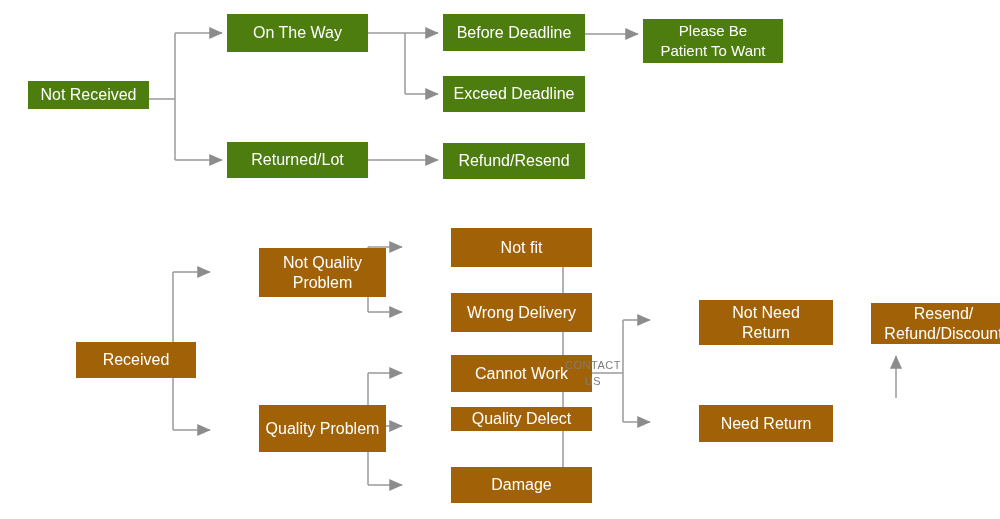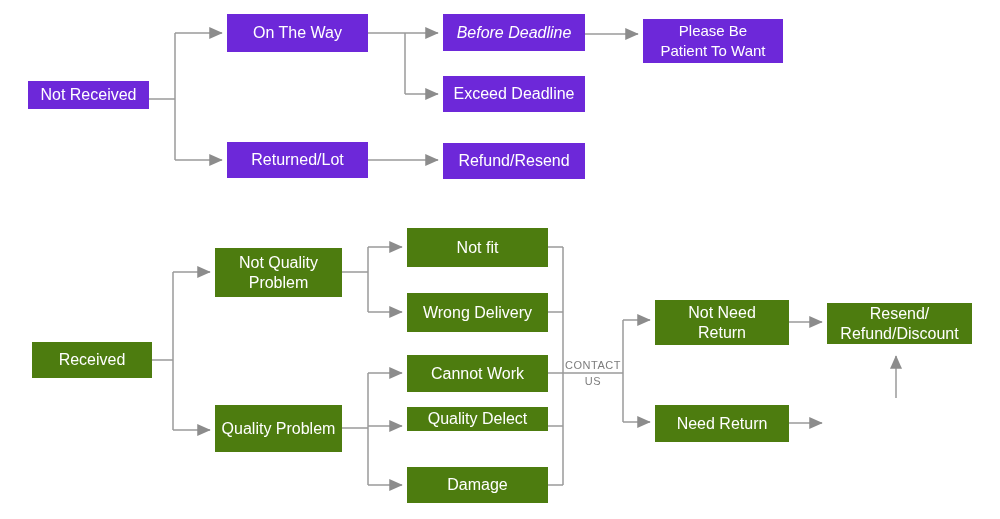--- a/index.html
+++ b/index.html
@@ -6,22 +6,22 @@
   .stage{
     position:relative;width:1000px;height:519px;background:#ffffff;
     font-family:"Liberation Sans",sans-serif;overflow:hidden;
   }
   .lines{position:absolute;left:0;top:0;width:1000px;height:519px;}
   .box{
     position:absolute;display:flex;align-items:center;justify-content:center;
     text-align:center;color:#ffffff;font-size:16px;line-height:20px;
     white-space:pre-line;box-sizing:border-box;
   }
-  .orange{background:#6d28d9;}
-  .green{background:#4d7c0f;}
+  .orange{background:#4d7c0f;}
+  .green{background:#a16207;margin-left:44px;}
   .contact{
     position:absolute;color:#7d7d7d;font-size:11px;line-height:16px;
     text-align:center;white-space:pre-line;letter-spacing:.5px;
   }
   .note{
     position:absolute;color:#3f3f3f;font-size:13px;text-align:center;
   }
 </style>
 </head>
 <body>
@@ -74,21 +74,21 @@
       <path d="M623,422 H650" marker-end="url(#ah)"></path>
       <path d="M789,322 H822" marker-end="url(#ah)"></path>
       <path d="M789,423 H822" marker-end="url(#ah)"></path>
       <path d="M896,398 V356" marker-end="url(#ah)"></path>
     </g>
   </svg>
 
   <div class="box orange" style="left:28px;top:81px;width:121px;height:28px;">Not Received</div>
   <div class="box orange" style="left:227px;top:14px;width:141px;height:38px;">On The Way</div>
   <div class="box orange" style="left:227px;top:142px;width:141px;height:36px;">Returned/Lot</div>
-  <div class="box orange" style="left:443px;top:14px;width:142px;height:37px;font-style:italic;">Before Deadline</div>
+  <div class="box orange" style="left:443px;top:14px;width:142px;height:37px;">Before Deadline</div>
   <div class="box orange" style="left:443px;top:76px;width:142px;height:36px;">Exceed Deadline</div>
   <div class="box orange" style="left:443px;top:143px;width:142px;height:36px;">Refund/Resend</div>
   <div class="box orange" style="left:643px;top:19px;width:140px;height:44px;font-size:15px;">Please Be
 Patient To Want</div>
 
   <div class="box green" style="left:32px;top:342px;width:120px;height:36px;">Received</div>
   <div class="box green" style="left:215px;top:248px;width:127px;height:49px;">Not Quality
 Problem</div>
   <div class="box green" style="left:215px;top:405px;width:127px;height:47px;">Quality Problem</div>
   <div class="box green" style="left:407px;top:228px;width:141px;height:39px;">Not fit</div>

